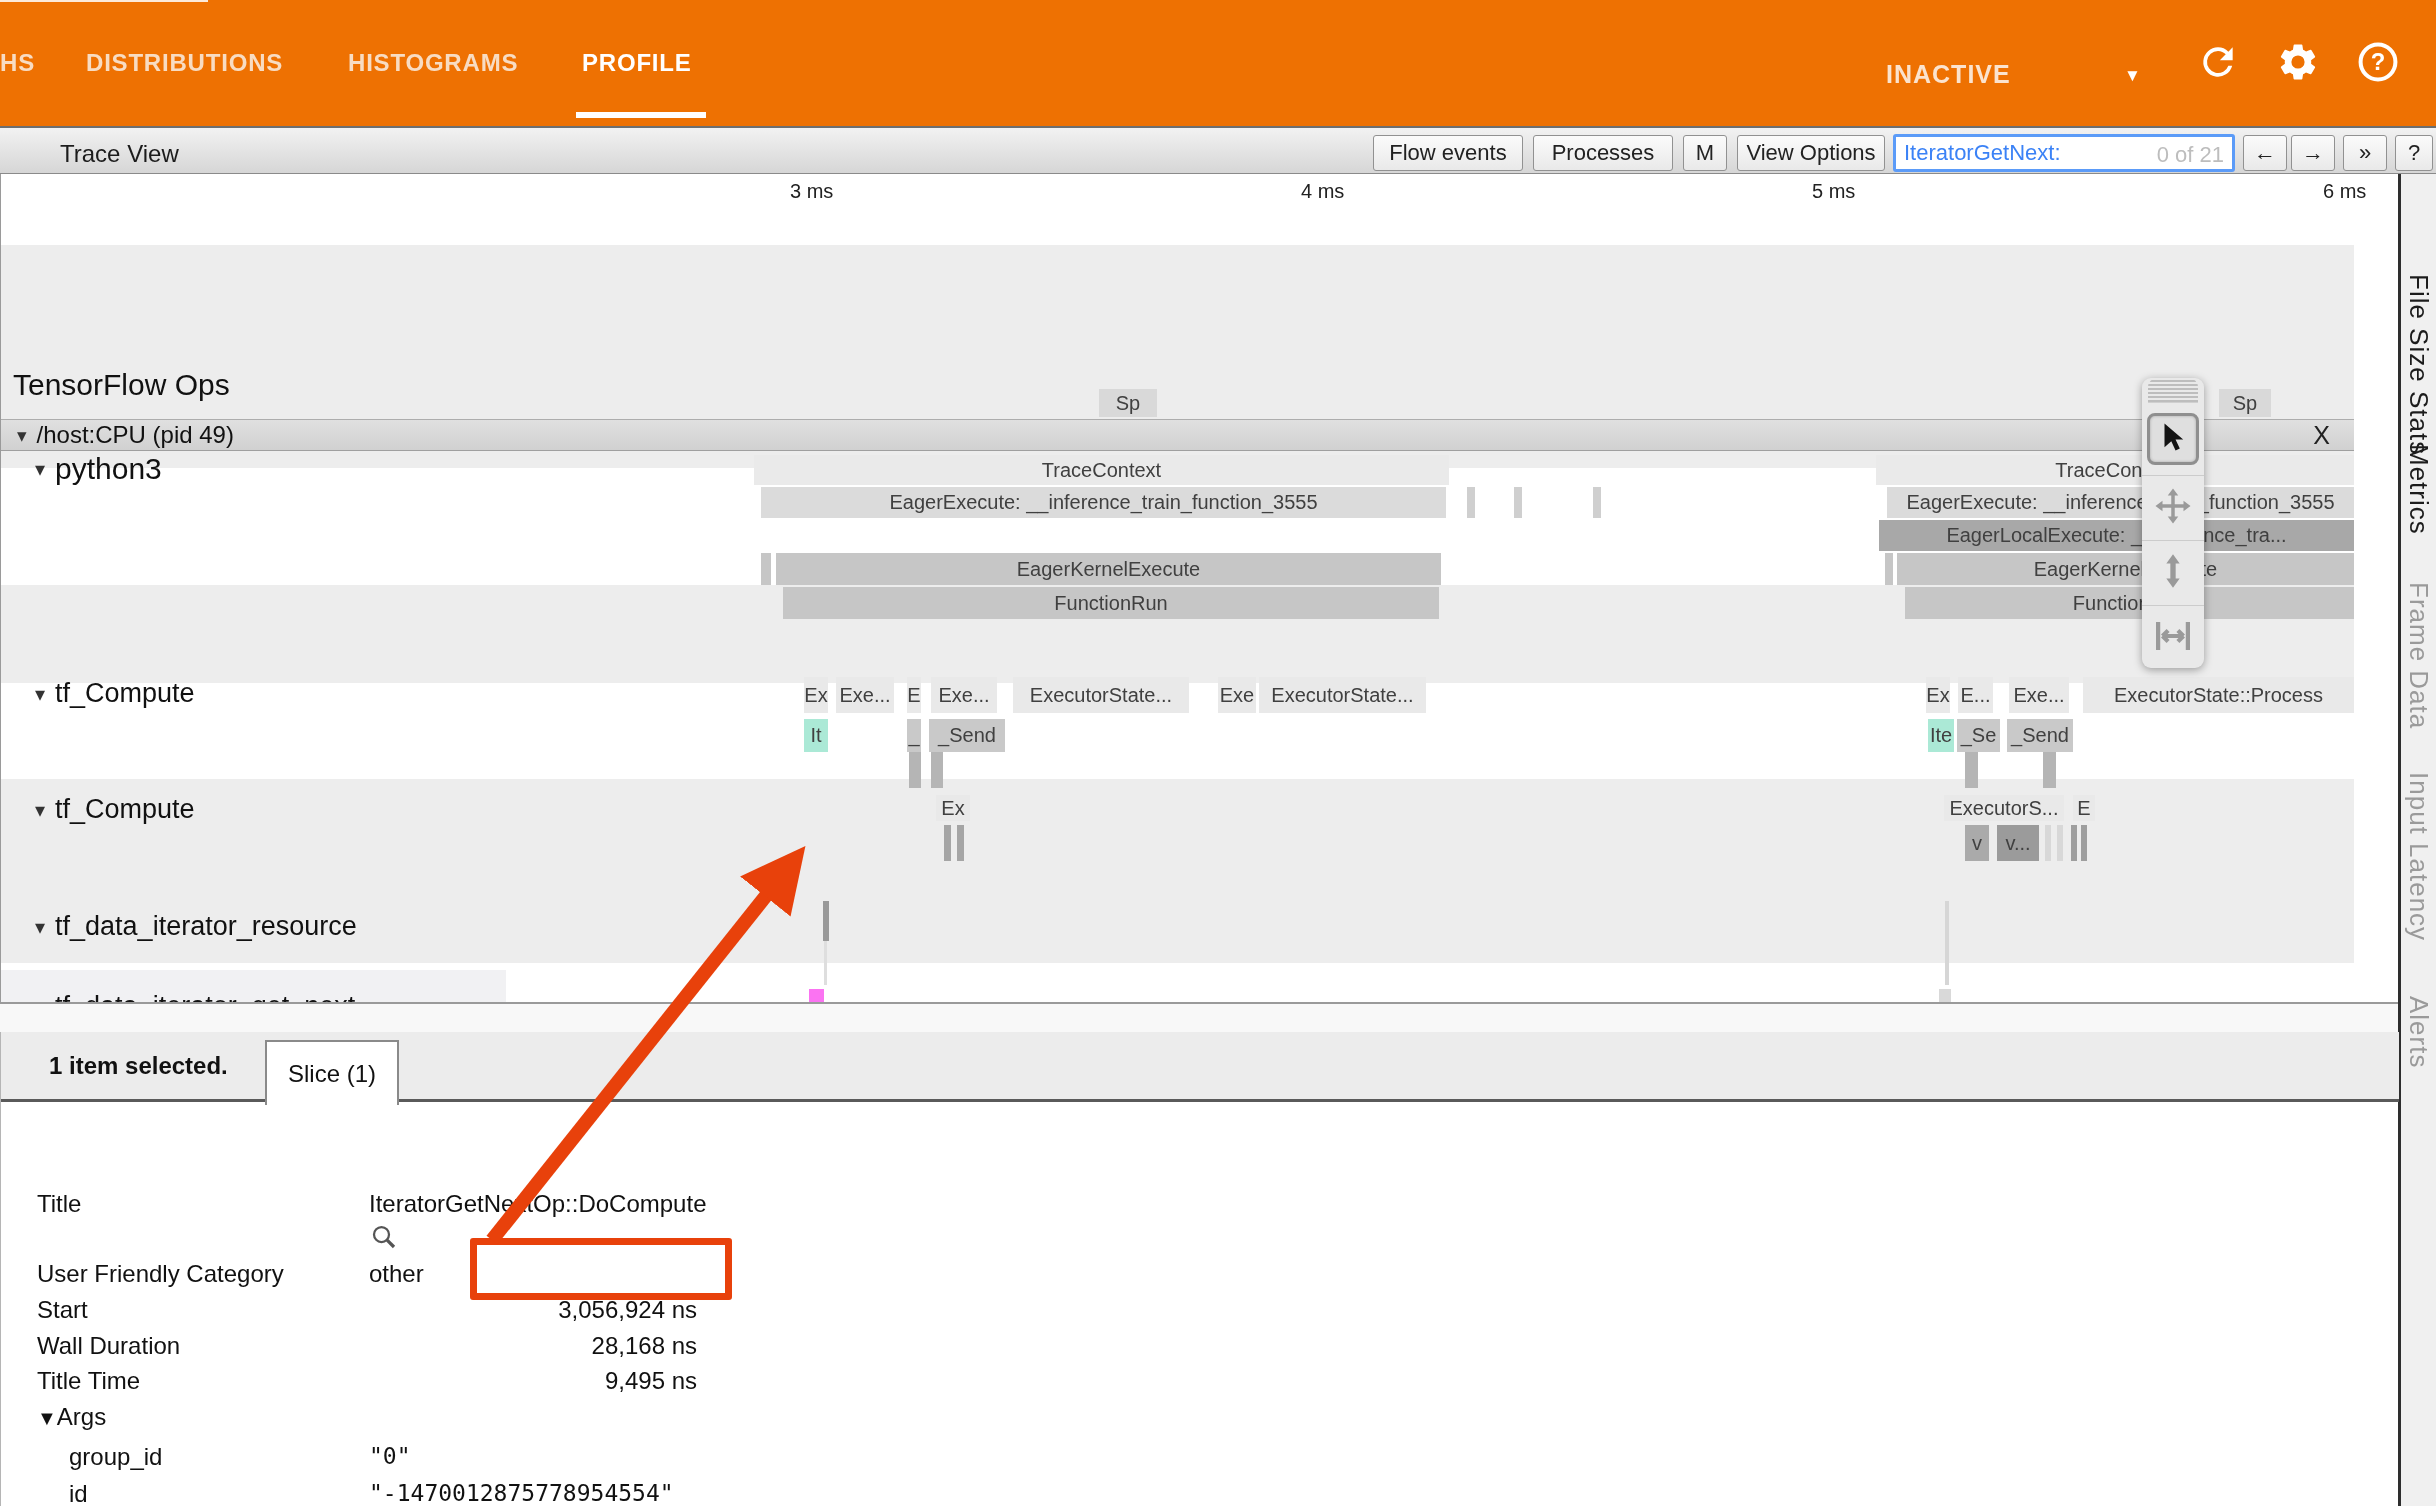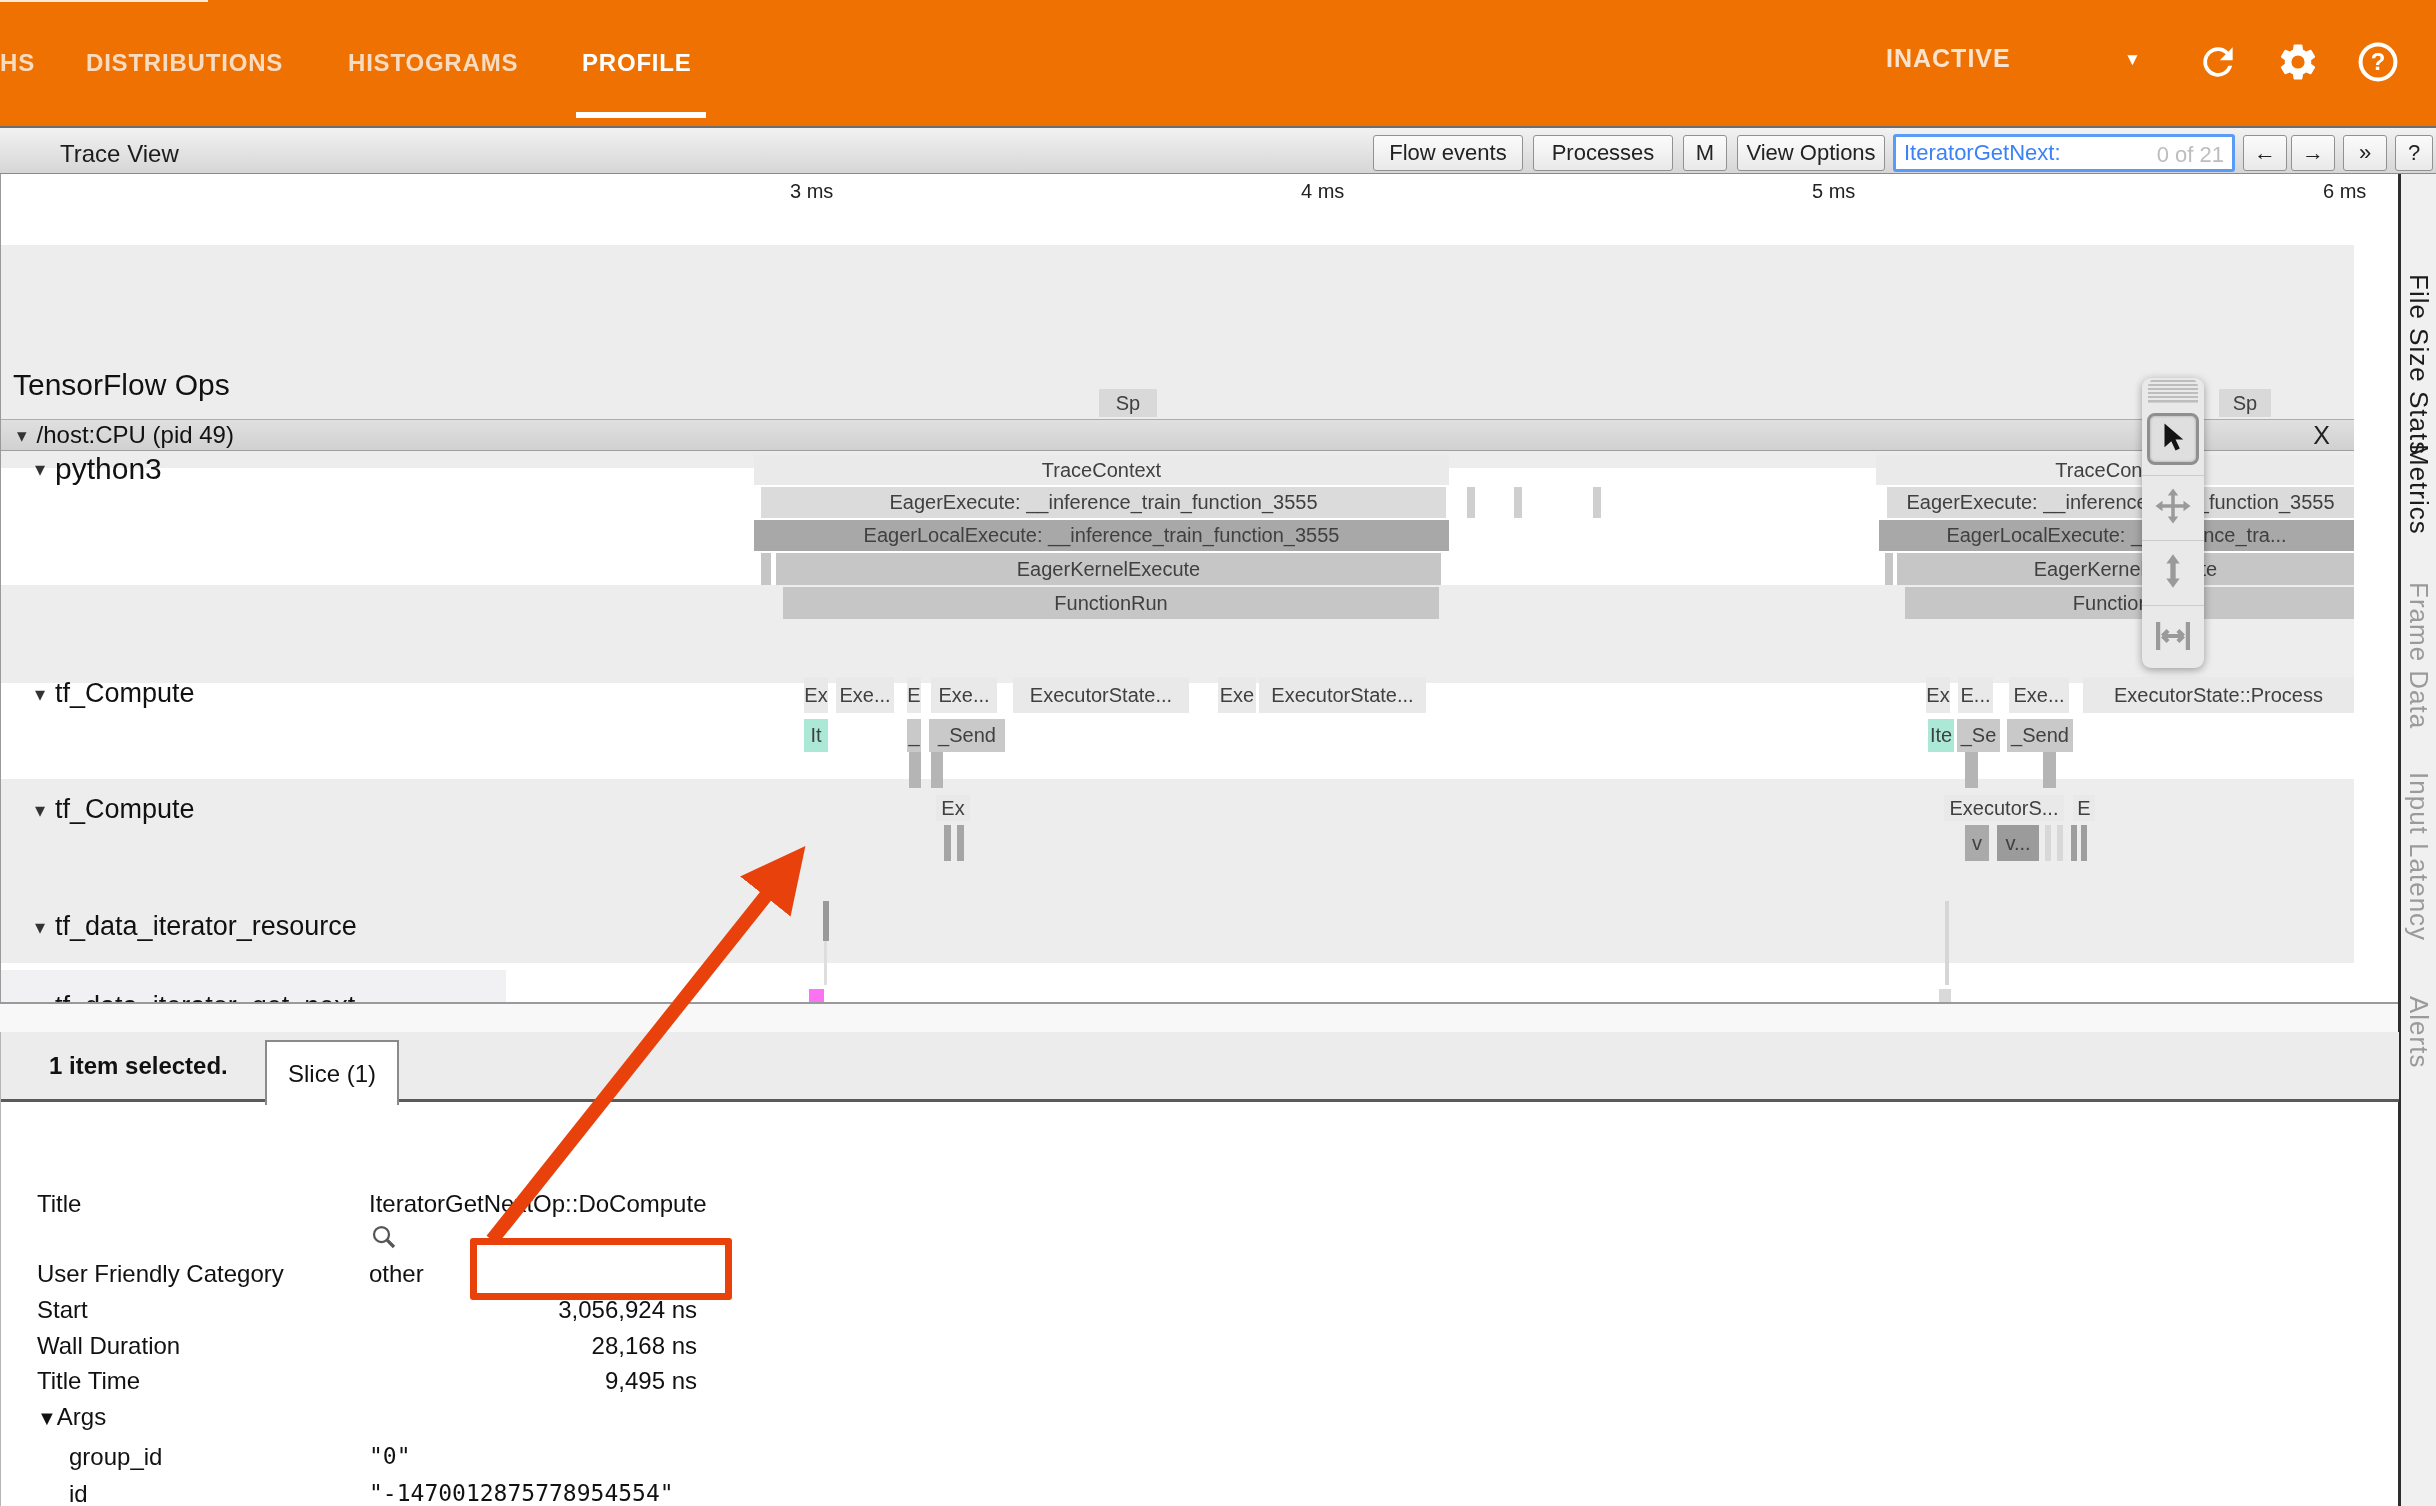--- a/index.html
+++ b/index.html
@@ -1,21 +1,21 @@
 <!DOCTYPE html>
 <html><head>
 <meta charset="utf-8">
 <style>
   html,body{margin:0;padding:0;background:#fff;}
   #app{position:relative;width:2436px;height:1506px;font-family:"Liberation Sans",sans-serif;overflow:hidden;background:#fff;}
   
   #header{position:absolute;left:0;top:0;width:2436px;height:126px;}
   .hdr-tab{position:absolute;top:0;height:126px;display:flex;align-items:center;font-size:24px;letter-spacing:.8px;font-weight:700;cursor:pointer;}
   #profile-underline{position:absolute;height:6px;background:#fff;}
-  #status-wrap{position:absolute;top:44px;display:flex;align-items:flex-start;}
+  #status-wrap{position:absolute;top:60px;display:flex;align-items:flex-start;}
   .hdr-icon{position:absolute;top:36px;width:52px;height:52px;display:flex;align-items:center;justify-content:center;cursor:pointer;}
   
   #trace-toolbar{position:absolute;left:0;top:126px;width:2436px;height:48px;background:linear-gradient(#F2F2F2,#D6D6D6);border-top:2px solid #6e6e6e;border-bottom:1px solid #8a8a8a;box-sizing:border-box;}
   #trace-title{position:absolute;left:60px;top:12px;font-size:24px;color:#1c1c1c;}
   .tbtn{position:absolute;top:7px;height:36px;background:linear-gradient(#FBFBFB,#E9E9E9);border:1px solid #919191;border-radius:3px;box-sizing:border-box;display:flex;align-items:center;justify-content:center;font-size:22px;color:#222;cursor:pointer;}
   #search-box{position:absolute;top:6px;height:38px;box-sizing:border-box;border:3px solid #5B9BF8;border-radius:3px;background:#fff;}
   #search-input{position:absolute;left:0;top:0;width:100%;height:100%;border:none;outline:none;font-size:22px;color:#3b82f6;padding:0 70px 0 8px;box-sizing:border-box;background:transparent;font-family:"Liberation Sans",sans-serif;}
   #search-count{position:absolute;right:8px;top:5px;font-size:22px;color:#BDBDBD;pointer-events:none;}
   
   #trace-canvas{position:absolute;left:0;top:174px;width:2436px;height:828px;background:#fff;border-left:1px solid #9a9a9a;box-sizing:border-box;}
@@ -113,21 +113,20 @@
       <div class="tick-label" style="left: 1300px; top: 6px;">4 ms</div>
       <div class="tick-label" style="left: 1811px; top: 6px;">5 ms</div>
       <div class="tick-label" style="left: 2322px; top: 6px;">6 ms</div>
       <div class="slice" style="left: 753px; top: 281px; width: 695px; height: 30px; background: rgb(234, 234, 234); line-height: 30px;">TraceContext</div>
       <div class="slice" style="left: 1875px; top: 281px; width: 478px; height: 30px; background: rgb(234, 234, 234); line-height: 30px;">TraceContext</div>
       <div class="slice" style="left: 760px; top: 313px; width: 685px; height: 31px; background: rgb(219, 219, 219); line-height: 31px;">EagerExecute: __inference_train_function_3555</div>
       <div class="slice" style="left: 1886px; top: 313px; width: 467px; height: 31px; background: rgb(219, 219, 219); line-height: 31px;">EagerExecute: __inference_train_function_3555</div>
       <div class="slice" style="left: 1466px; top: 313px; width: 8px; height: 31px; background: rgb(207, 207, 207); line-height: 31px;"></div>
       <div class="slice" style="left: 1513px; top: 313px; width: 8px; height: 31px; background: rgb(207, 207, 207); line-height: 31px;"></div>
       <div class="slice" style="left: 1592px; top: 313px; width: 8px; height: 31px; background: rgb(207, 207, 207); line-height: 31px;"></div>
-      <div class="slice" style="left: 753px; top: 346px; width: 695px; height: 31px; background: rgb(168, 168, 168); line-height: 31px;">EagerLocalExecute: __inference_train_function_3555</div>
       <div class="slice" style="left: 1878px; top: 346px; width: 475px; height: 31px; background: rgb(168, 168, 168); line-height: 31px;">EagerLocalExecute: __inference_tra...</div>
       <div class="slice" style="left: 760px; top: 379px; width: 10px; height: 32px; background: rgb(198, 198, 198); line-height: 32px;"></div>
       <div class="slice" style="left: 775px; top: 379px; width: 665px; height: 32px; background: rgb(198, 198, 198); line-height: 32px;">EagerKernelExecute</div>
       <div class="slice" style="left: 1884px; top: 379px; width: 8px; height: 32px; background: rgb(198, 198, 198); line-height: 32px;"></div>
       <div class="slice" style="left: 1896px; top: 379px; width: 457px; height: 32px; background: rgb(198, 198, 198); line-height: 32px;">EagerKernelExecute</div>
       <div class="slice" style="left: 782px; top: 413px; width: 656px; height: 32px; background: rgb(198, 198, 198); line-height: 32px;">FunctionRun</div>
       <div class="slice" style="left: 1904px; top: 413px; width: 449px; height: 32px; background: rgb(198, 198, 198); line-height: 32px;">FunctionRun</div>
       <div class="slice" style="left: 803px; top: 503px; width: 24px; height: 36px; background: rgb(233, 233, 233); line-height: 36px;">Ex</div>
       <div class="slice" style="left: 835px; top: 503px; width: 58px; height: 36px; background: rgb(233, 233, 233); line-height: 36px;">Exe...</div>
       <div class="slice" style="left: 906px; top: 503px; width: 14px; height: 36px; background: rgb(233, 233, 233); line-height: 36px;">E</div>

